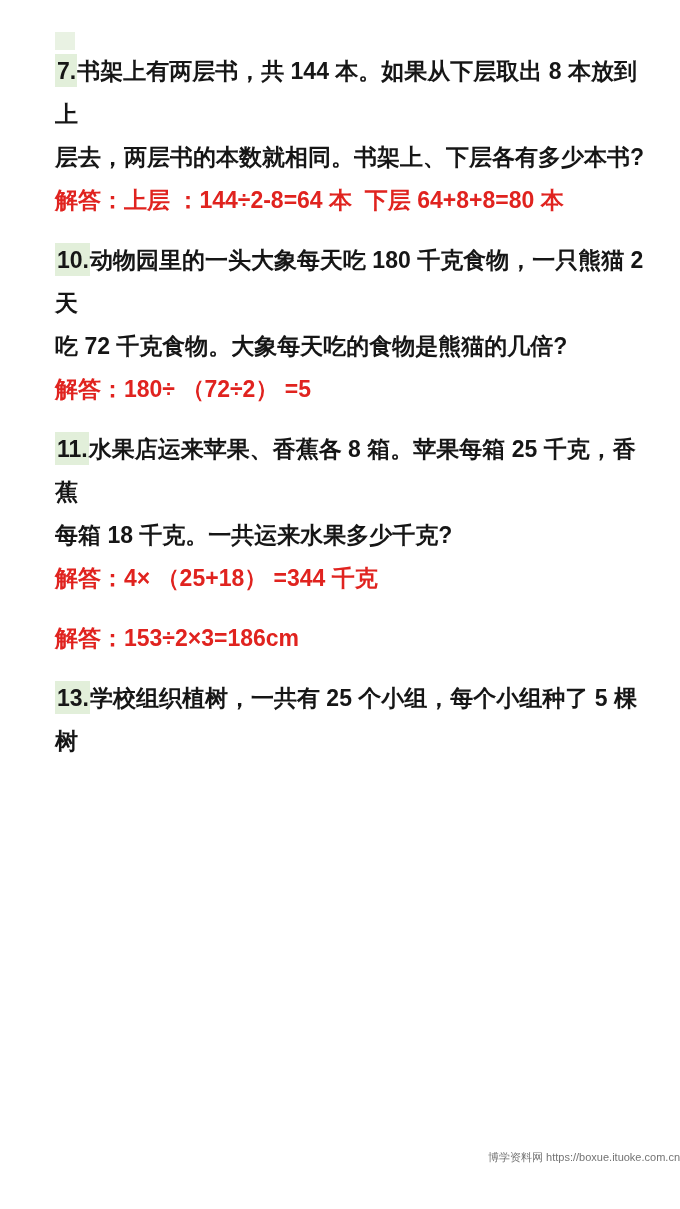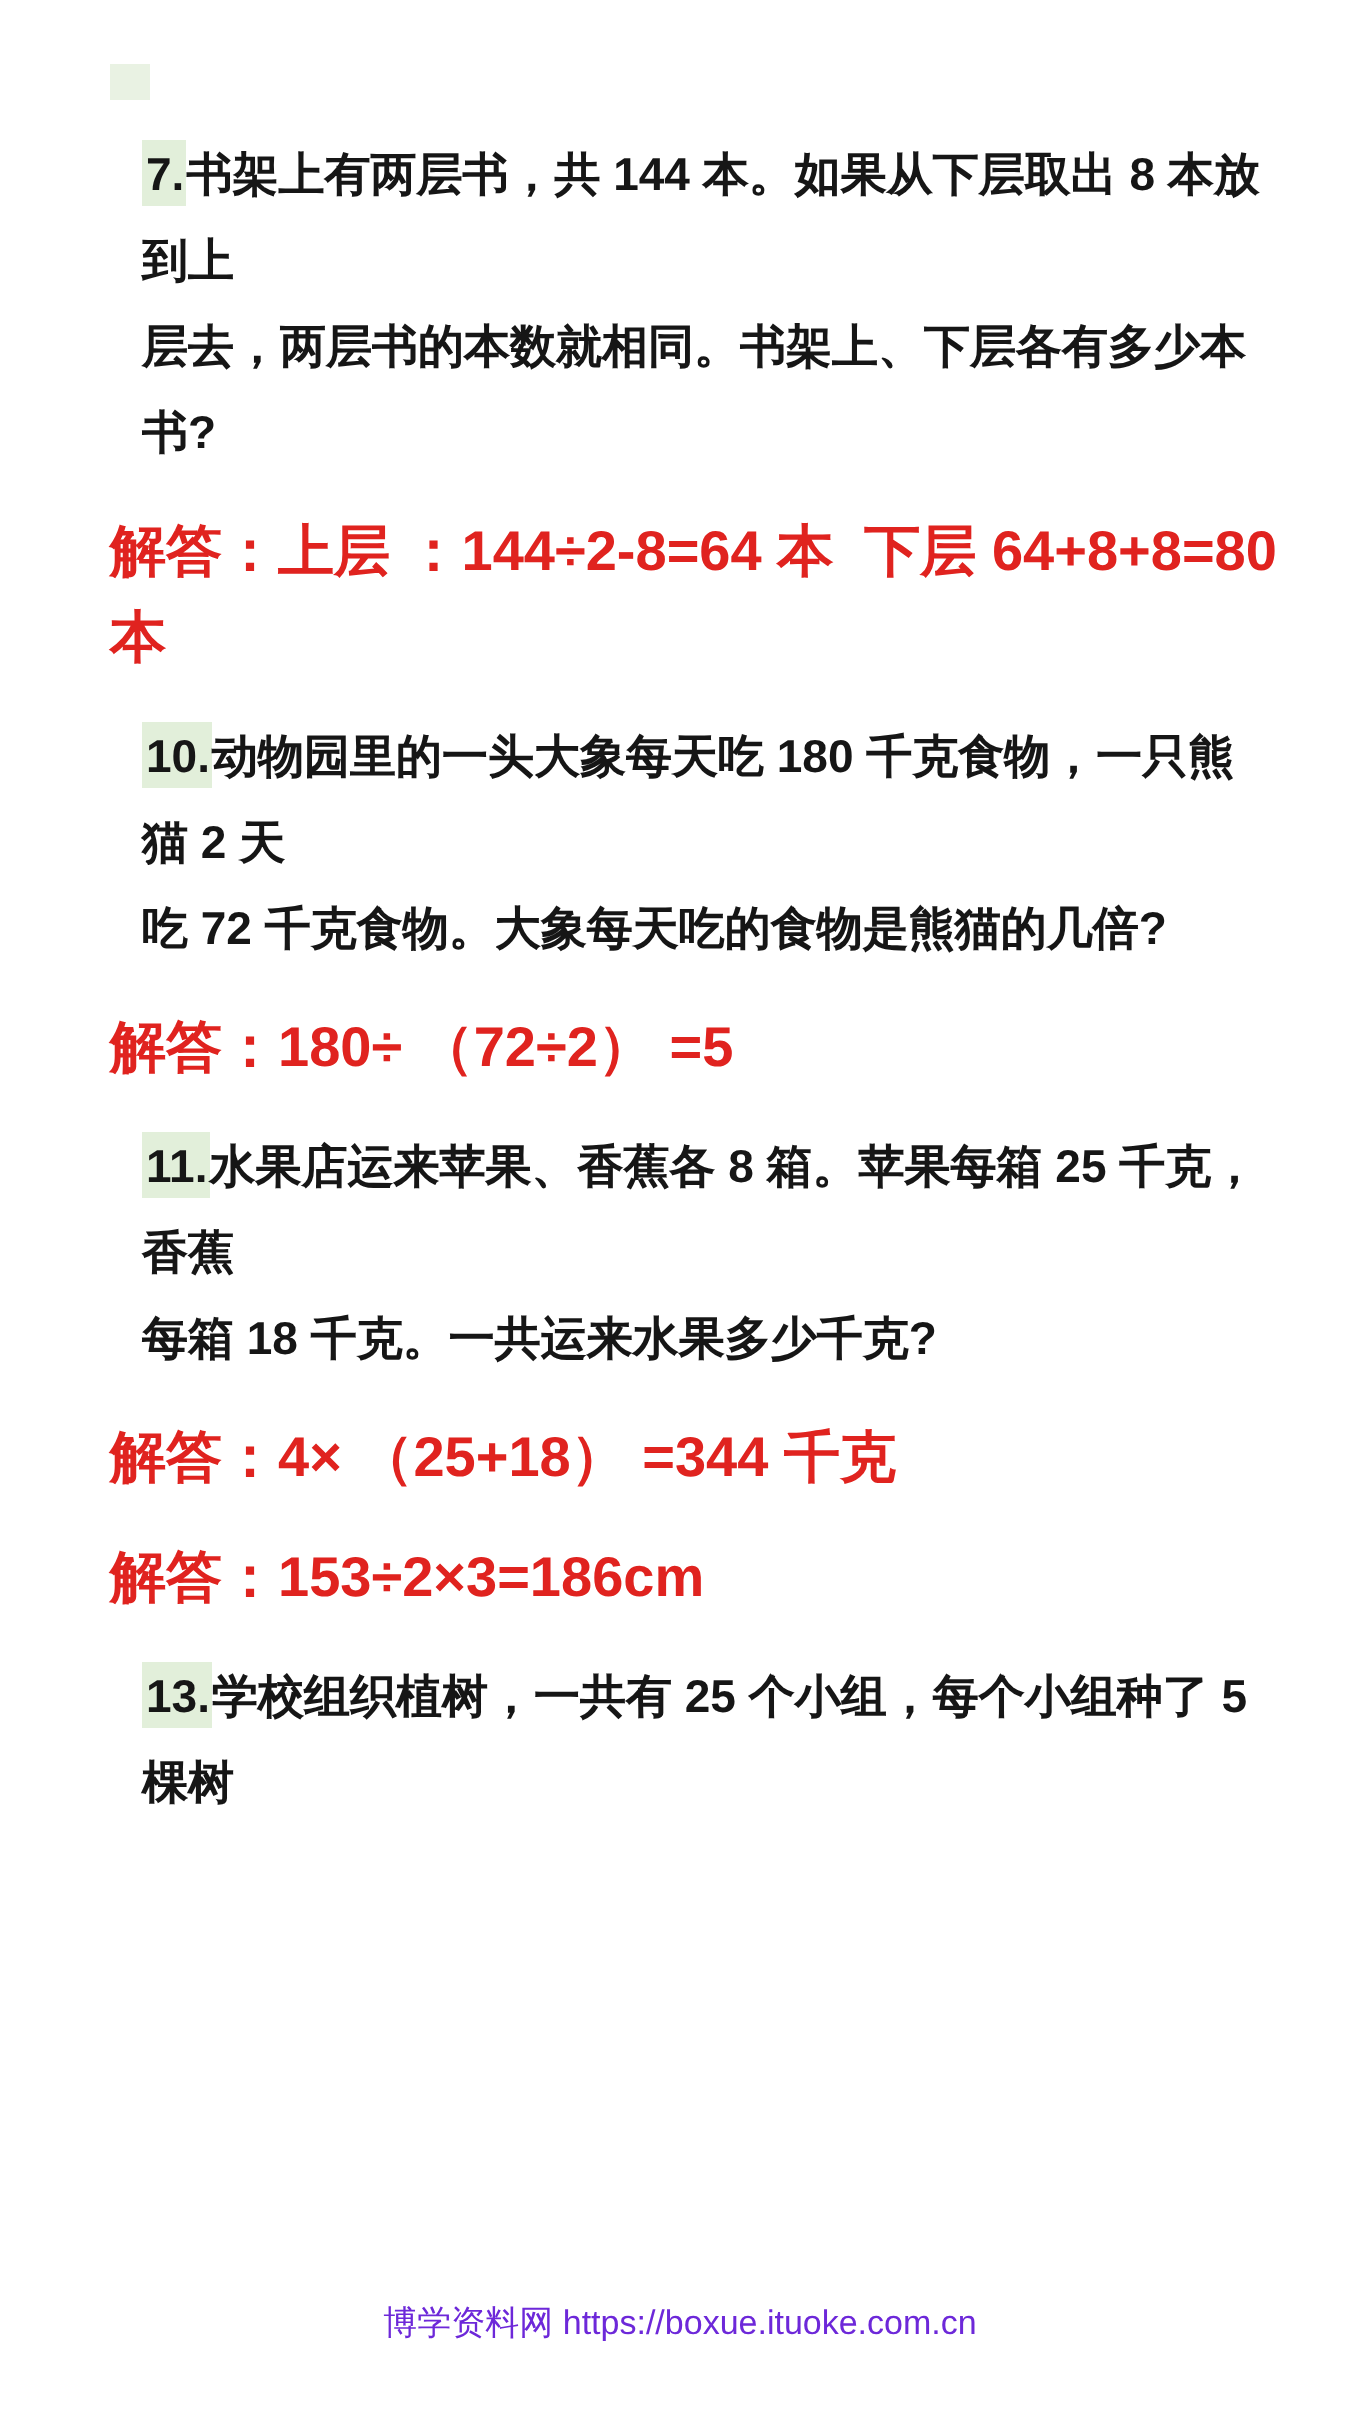--- a/index.html
+++ b/index.html
@@ -9,55 +9,55 @@
     height: 1209px;
     background: #ffffff;
     position: relative;
     overflow: hidden;
     font-family: "Liberation Sans", "DejaVu Sans", sans-serif;
     font-weight: 700;
   }
   .content { padding: 50px 24px 0 55px; }
   .problem { margin: 0 0 17px 0; }
   .q {
-    margin: 16px;
+    margin: 0;
     font-size: 23px;
     line-height: 43px;
     color: #161616;
     white-space: pre-wrap;
   }
   .hl {
     background: #e2efda;
     padding: 4px 1px 3px 2px;
   }
   .ans {
     margin: 0;
-    font-size: 28px;
+    font-size: 23px;
     line-height: 43px;
     color: #e0231f;
     white-space: pre-wrap;
   }
   .ans.indent { padding-left: 5px; }
   .frag {
     position: absolute;
     left: 55px;
     top: 32px;
     width: 20px;
     height: 18px;
     background: #e9f2e3;
   }
   .footer {
     position: absolute;
     left: 0;
     top: 1150px;
     width: 100%;
-    text-align: center;
-    font-size: 17px;
+    text-align: right;
+    font-size: 11px;
     font-weight: 400;
-    color: #6d28d9;
+    color: #737373;
   }
 </style>
 </head>
 <body>
 
 <div class="frag"></div>
 
 <div class="content">
 
   <section class="problem">

